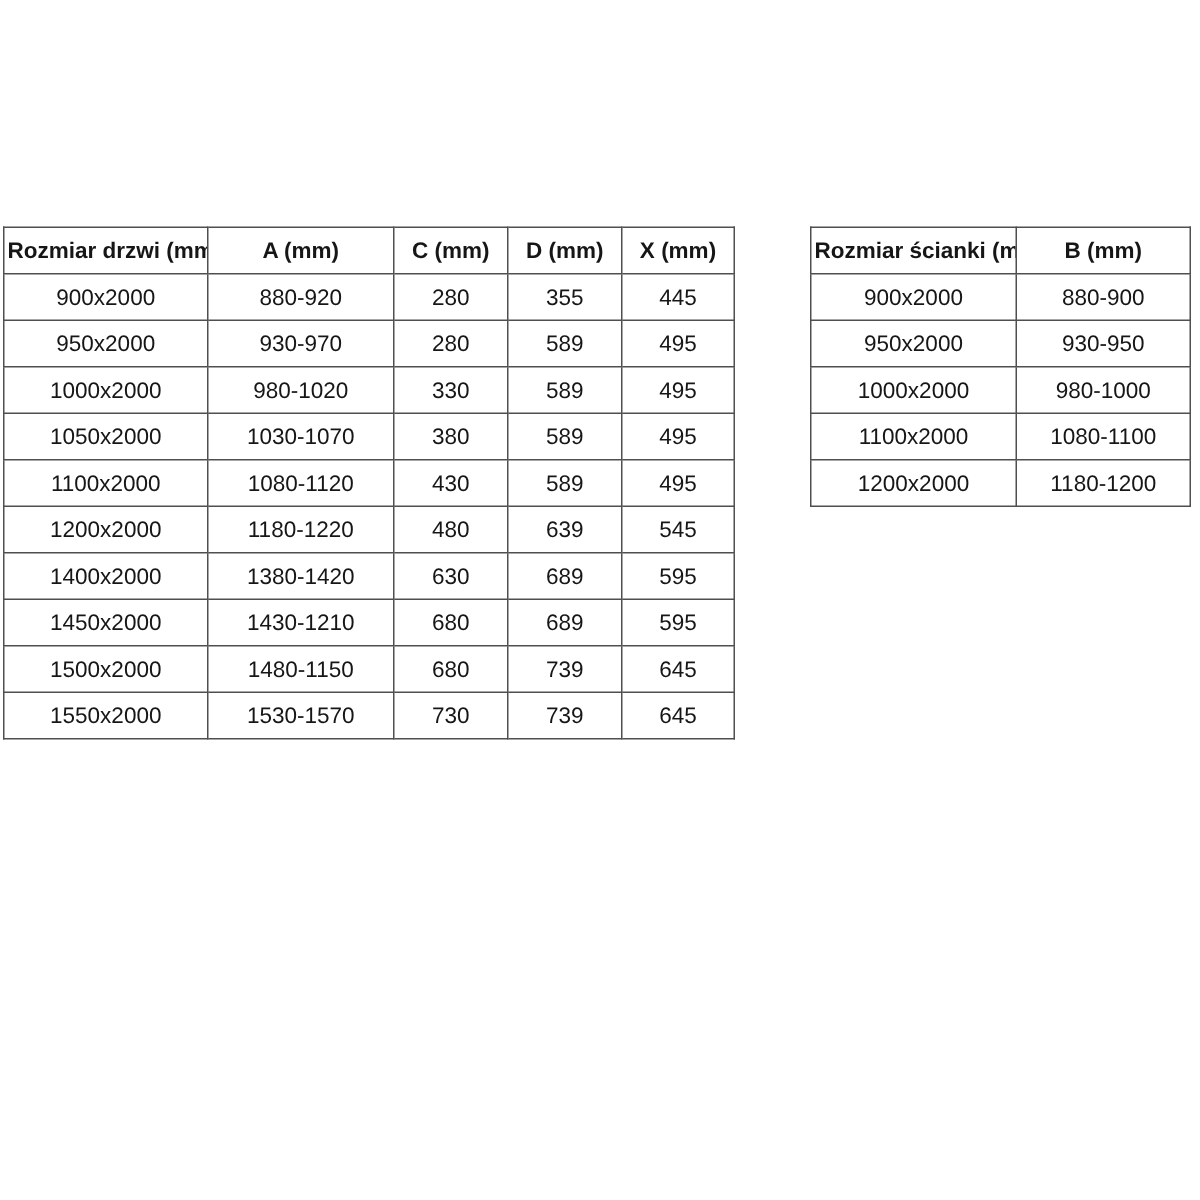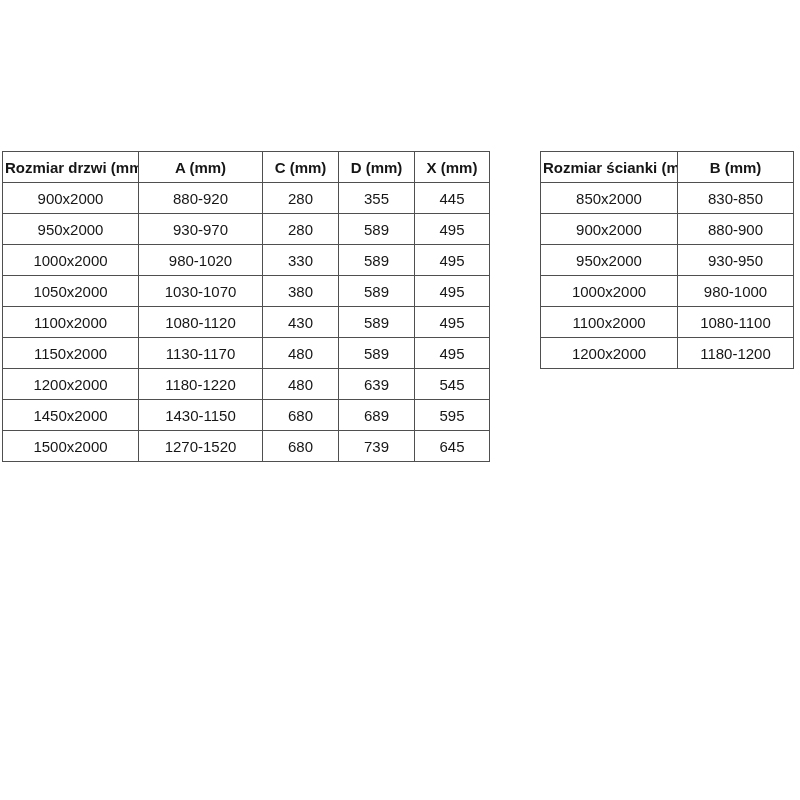--- a/index.html
+++ b/index.html
@@ -89,66 +89,69 @@
           <td>495</td>
         </tr>
         <tr>
           <td>1100x2000</td>
           <td>1080-1120</td>
           <td>430</td>
           <td>589</td>
           <td>495</td>
         </tr>
         <tr>
-          <td>1150x2000</td>
-          <td>1130-1170</td>
-          <td>480</td>
-          <td>589</td>
-          <td>495</td>
-        </tr>
-        <tr>
           <td>1200x2000</td>
           <td>1180-1220</td>
           <td>480</td>
           <td>639</td>
           <td>545</td>
         </tr>
         <tr>
+          <td>1400x2000</td>
+          <td>1380-1420</td>
+          <td>630</td>
+          <td>689</td>
+          <td>595</td>
+        </tr>
+        <tr>
           <td>1450x2000</td>
-          <td>1430-1150</td>
+          <td>1430-1210</td>
           <td>680</td>
           <td>689</td>
           <td>595</td>
         </tr>
         <tr>
           <td>1500x2000</td>
-          <td>1270-1520</td>
+          <td>1480-1150</td>
           <td>680</td>
+          <td>739</td>
+          <td>645</td>
+        </tr>
+        <tr>
+          <td>1550x2000</td>
+          <td>1530-1570</td>
+          <td>730</td>
           <td>739</td>
           <td>645</td>
         </tr>
       </tbody>
   </table>
 
   <table id="wall-table" class="dim-table">
     <colgroup>
       <col style="width:137px">
       <col style="width:116px">
     </colgroup>
     <thead>
       <tr>
           <th>Rozmiar ścianki (mm)</th>
           <th>B (mm)</th>
         </tr>
     </thead>
     <tbody>
-        <tr>
-          <td>850x2000</td>
-          <td>830-850</td>
-        </tr>
         <tr>
           <td>900x2000</td>
           <td>880-900</td>
         </tr>
         <tr>
           <td>950x2000</td>
           <td>930-950</td>
         </tr>
         <tr>
           <td>1000x2000</td>

